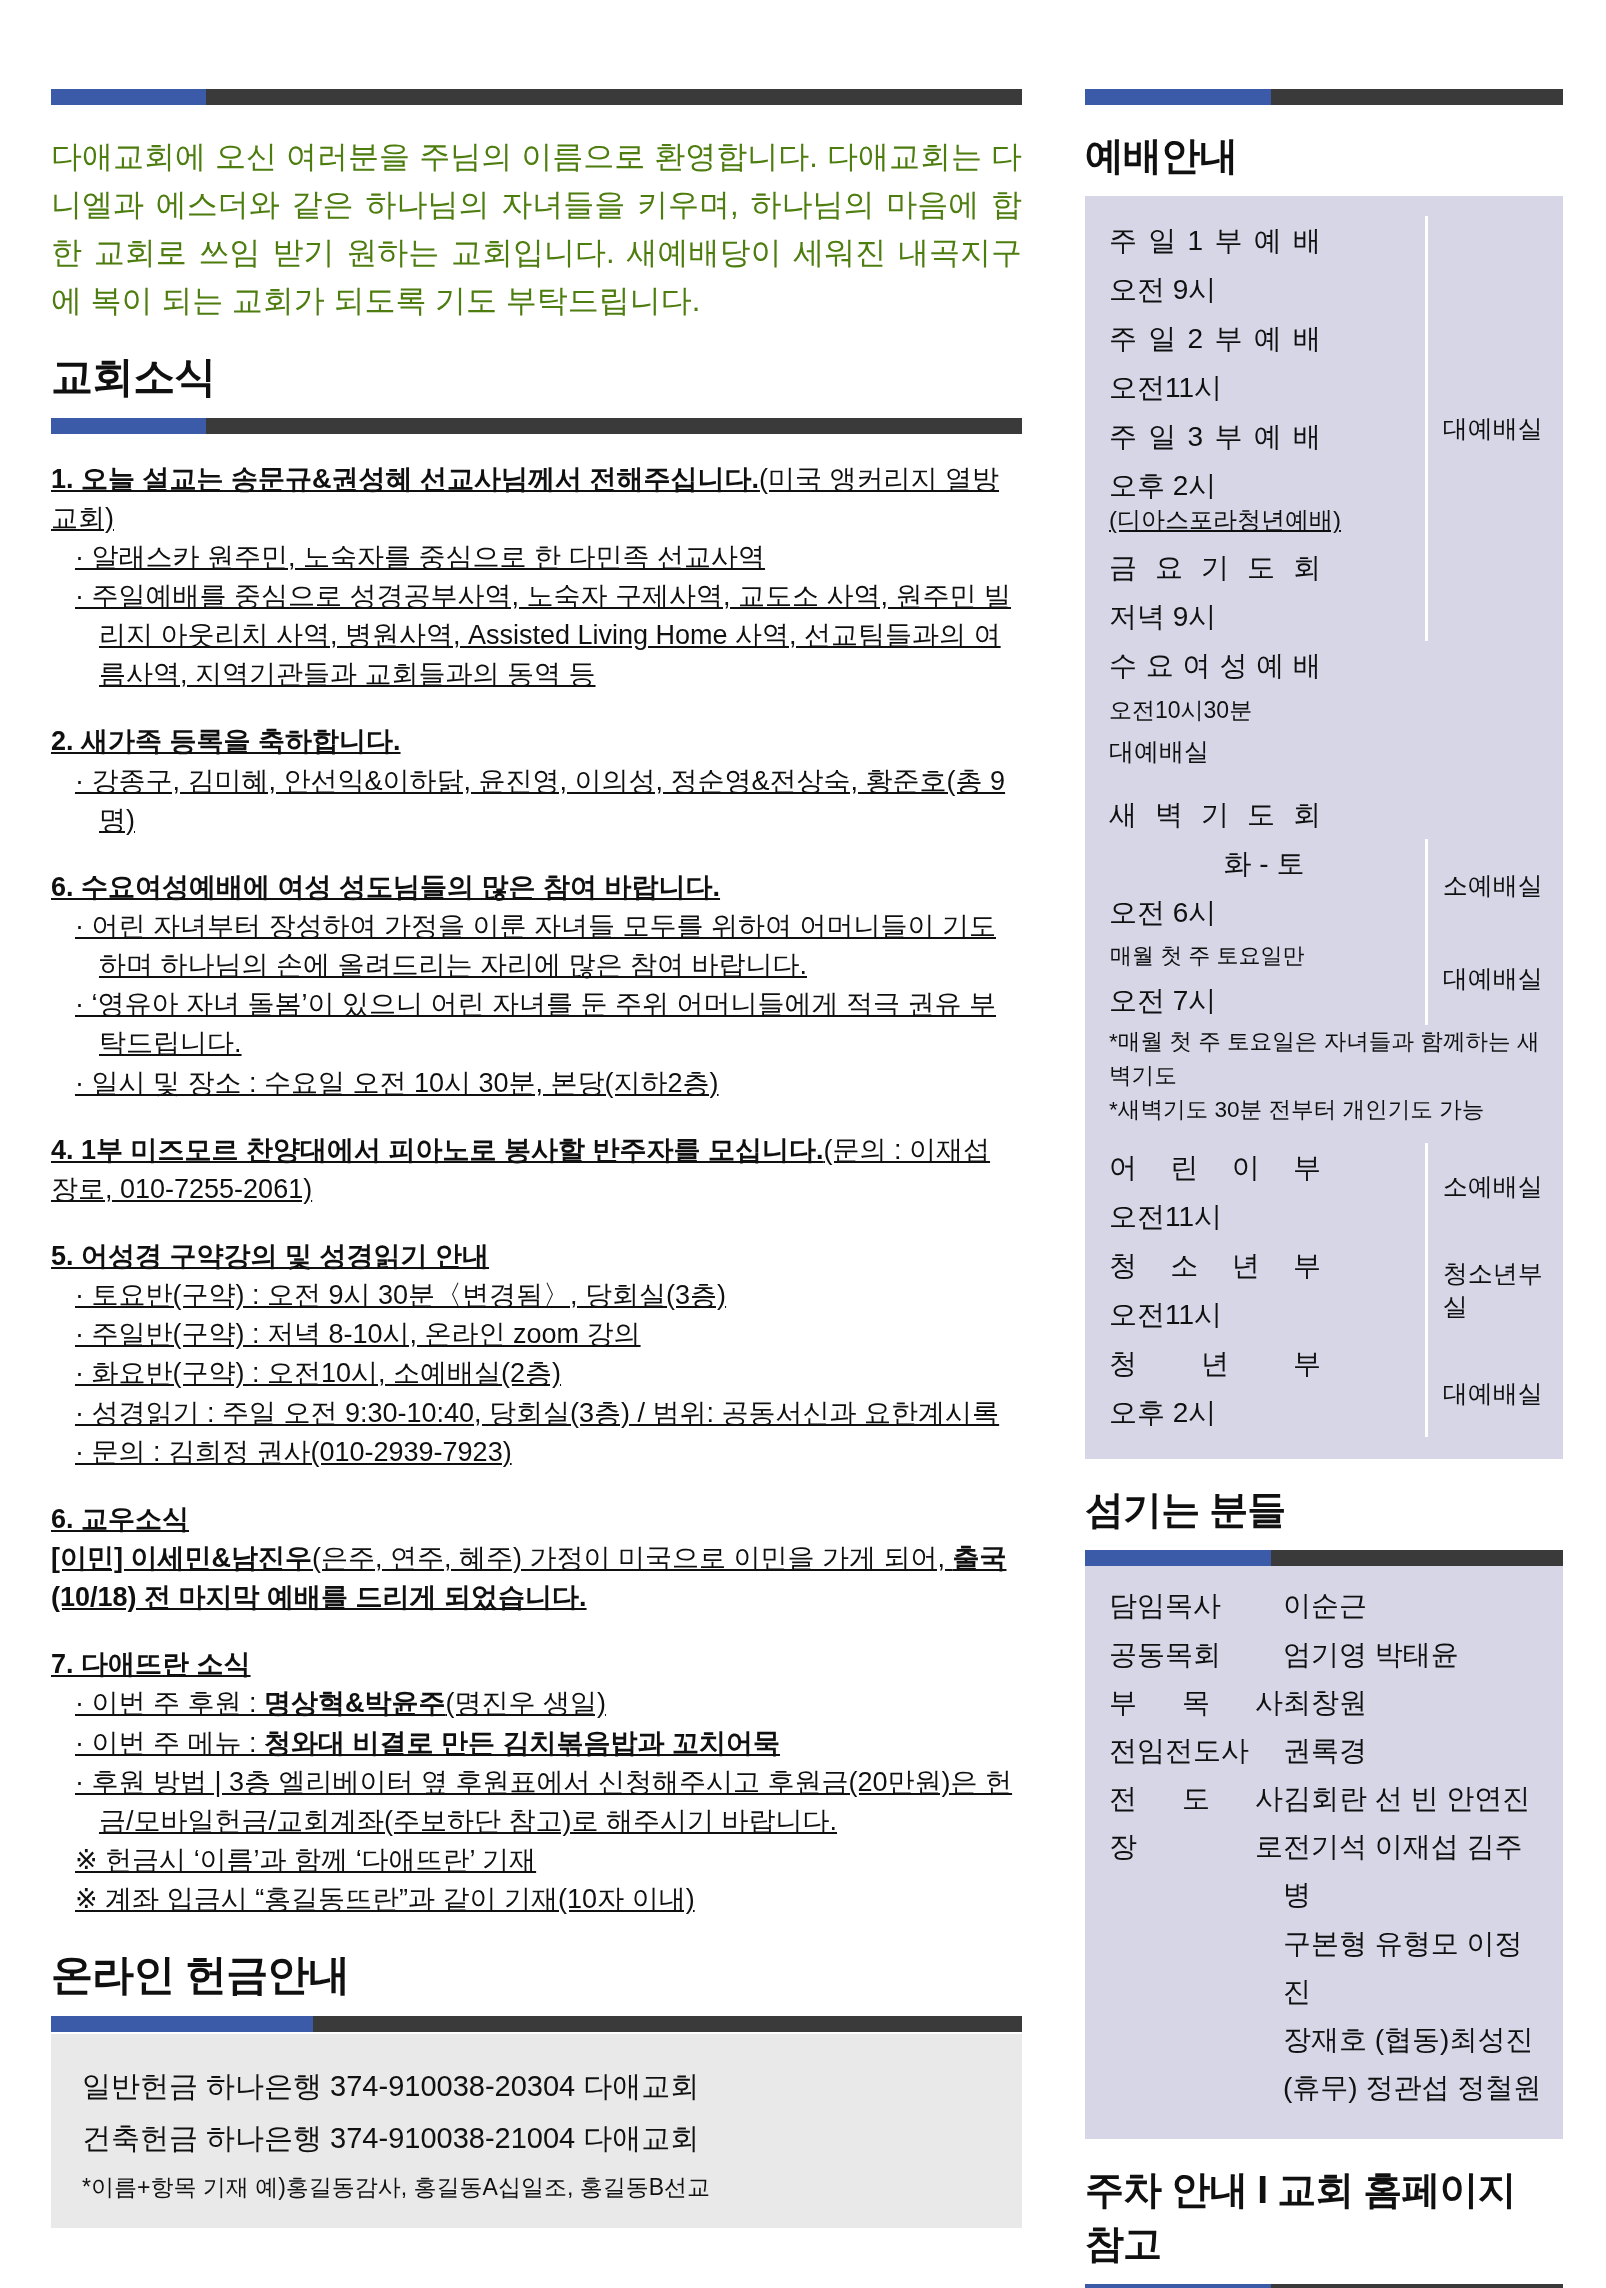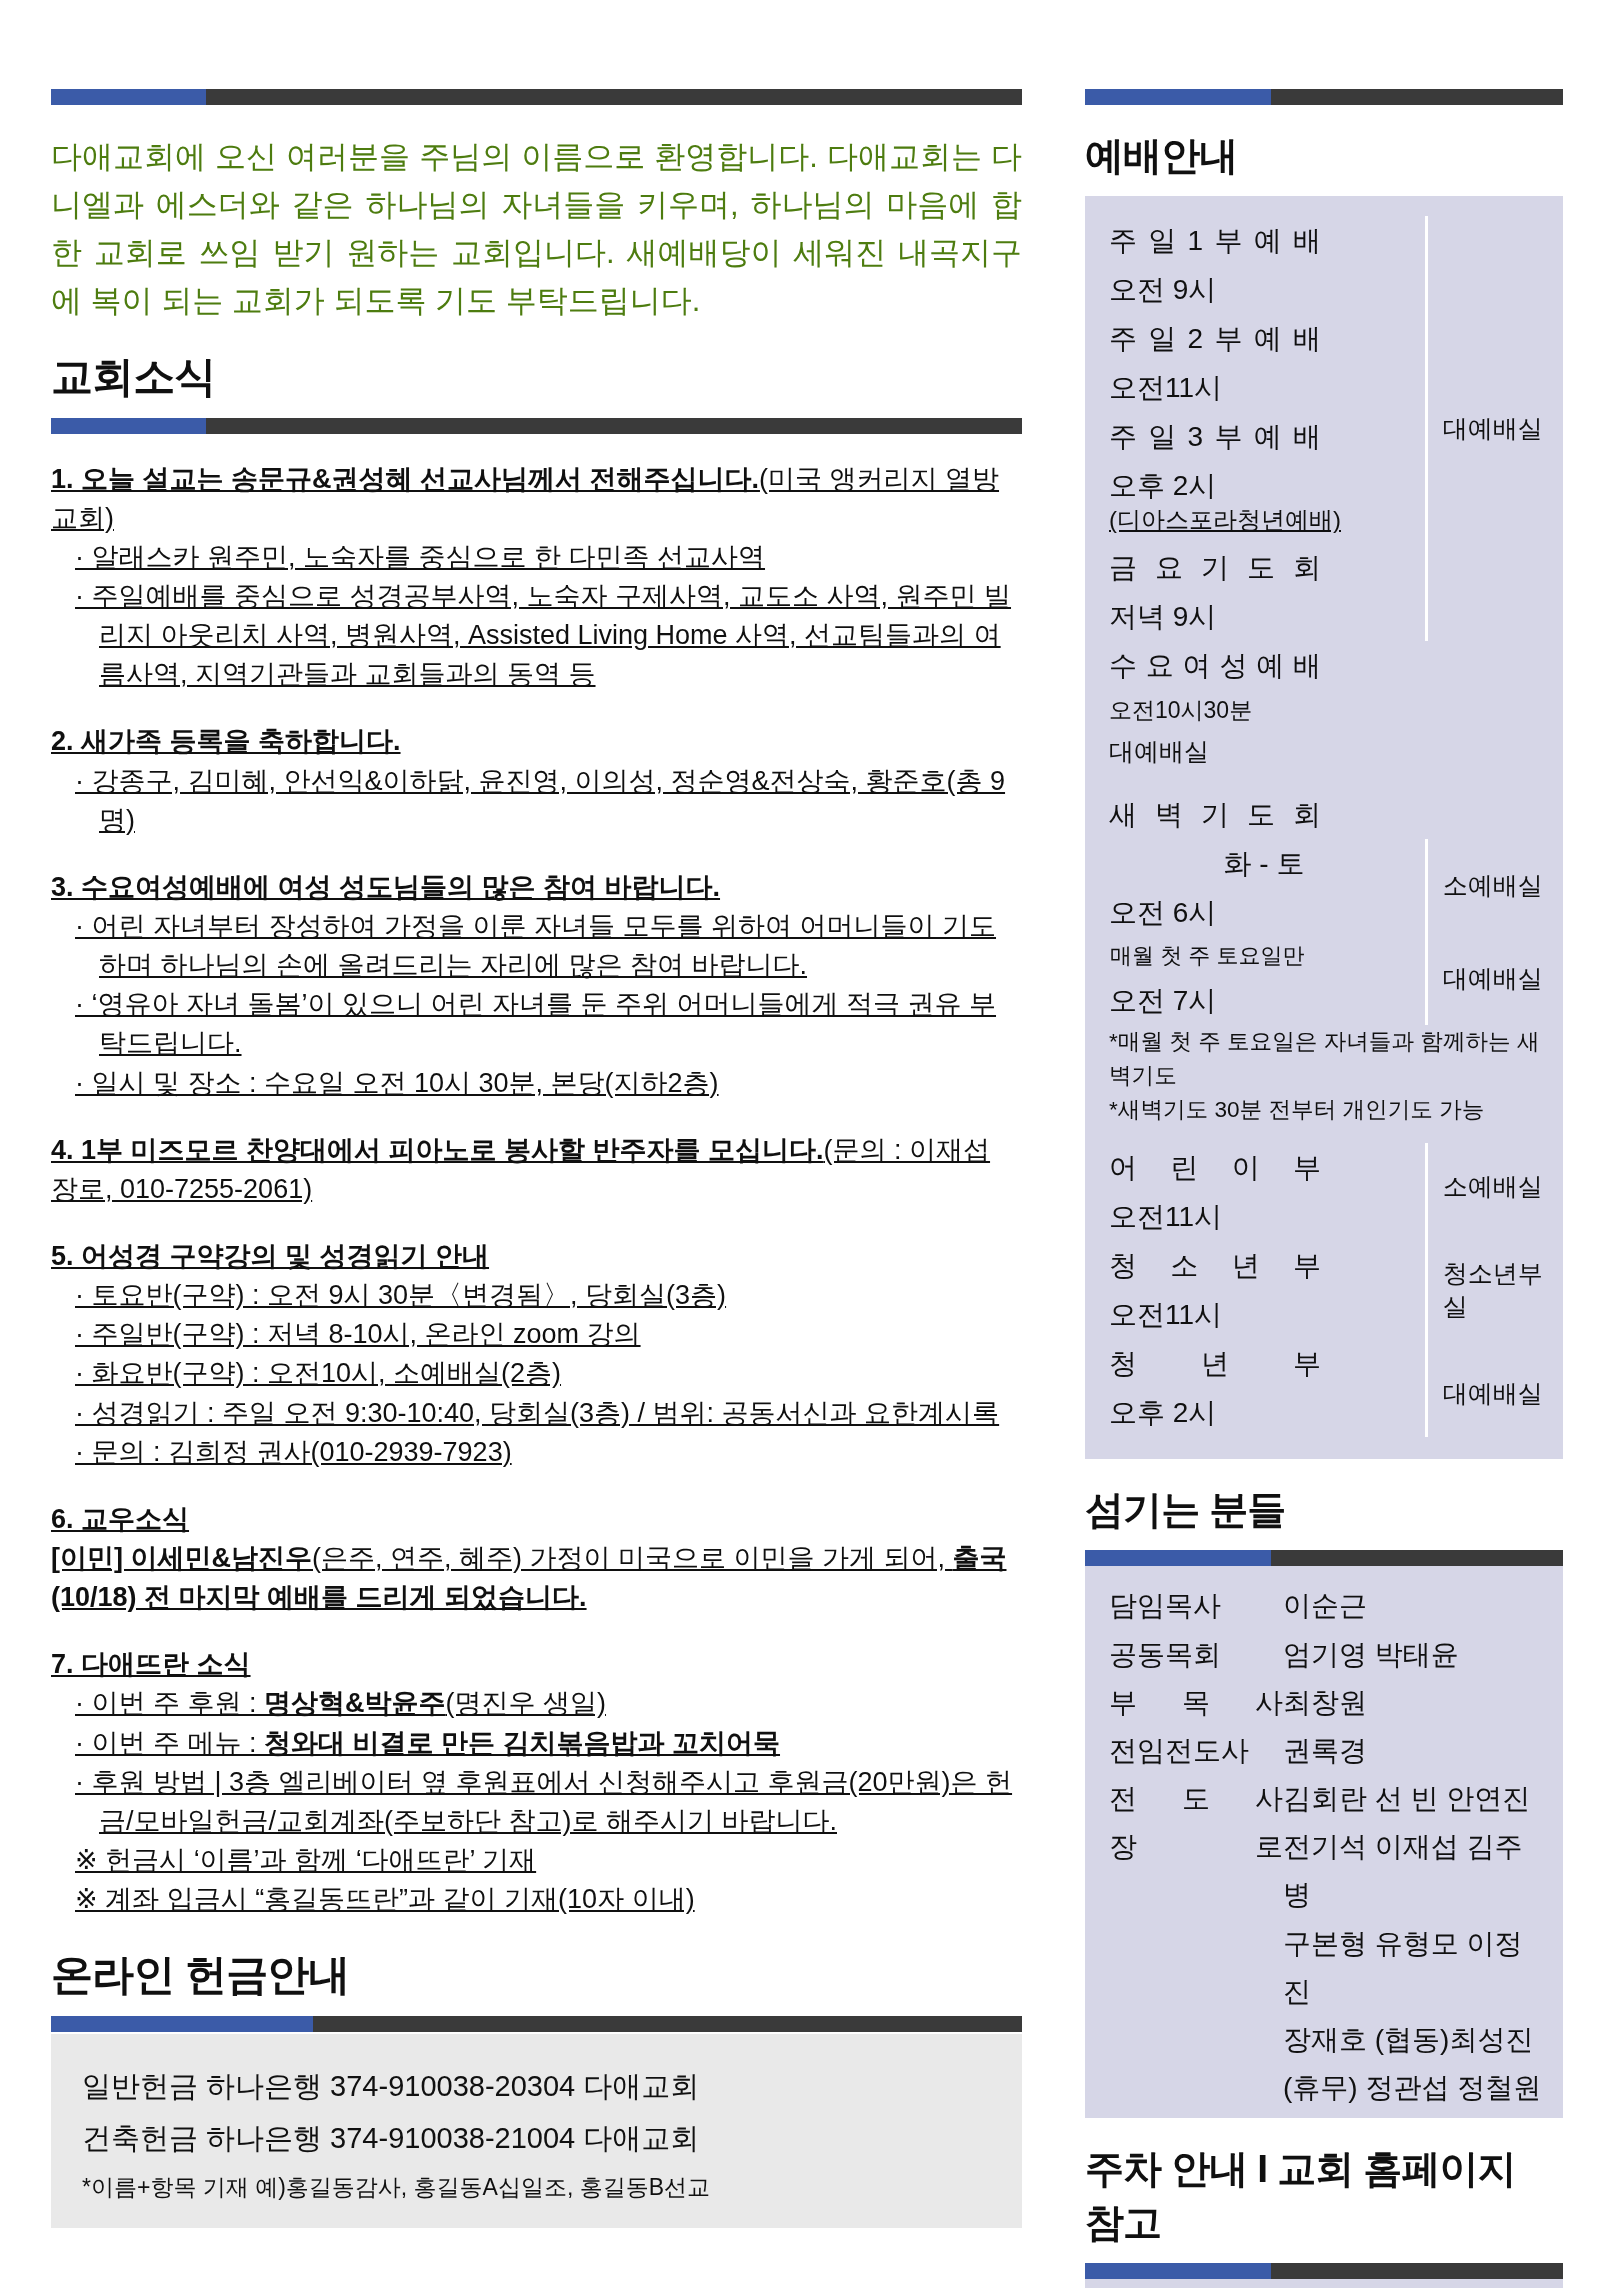--- a/index.html
+++ b/index.html
@@ -90,21 +90,21 @@
         <div class="bullet">· 알래스카 원주민, 노숙자를 중심으로 한 다민족 선교사역</div>
         <div class="bullet">· 주일예배를 중심으로 성경공부사역, 노숙자 구제사역, 교도소 사역, 원주민 빌리지 아웃리치 사역, 병원사역, Assisted Living Home 사역, 선교팀들과의 여름사역, 지역기관들과 교회들과의 동역 등</div>
       </div>
 
       <div class="item">
         <div class="hd">2. 새가족 등록을 축하합니다.</div>
         <div class="bullet">· 강종구, 김미혜, 안선익&amp;이하닭, 윤진영, 이의성, 정순영&amp;전상숙, 황준호(총 9명)</div>
       </div>
 
       <div class="item">
-        <div class="hd">3. 수요여성예배에 여성 성도님들의 많은 참여 바랍니다.</div>
+        <div class="hd">6. 수요여성예배에 여성 성도님들의 많은 참여 바랍니다.</div>
         <div class="bullet">· 어린 자녀부터 장성하여 가정을 이룬 자녀들 모두를 위하여 어머니들이 기도하며 하나님의 손에 올려드리는 자리에 많은 참여 바랍니다.</div>
         <div class="bullet">· ‘영유아 자녀 돌봄’이 있으니 어린 자녀를 둔 주위 어머니들에게 적극 권유 부탁드립니다.</div>
         <div class="bullet">· 일시 및 장소 : 수요일 오전 10시 30분, 본당(지하2층)</div>
       </div>
 
       <div class="item">
         <span class="hd">4. 1부 미즈모르 찬양대에서 피아노로 봉사할 반주자를 모십니다.</span><span>(문의 : 이재섭 장로, 010-7255-2061)</span>
       </div>
 
       <div class="item">
@@ -229,21 +229,21 @@
           <span>대예배실</span>
         </div>
       </div>
 
     </div>
 
     <div class="rc-title">섬기는 분들</div>
     <div class="bar b39">
         <span class="blue"></span>
       </div>
-    <div class="lav-box" style="padding-top:16.6px; padding-bottom:6px;">
+    <div class="lav-box" style="padding-top:16.6px; padding-bottom:27px;">
       <div class="srow">
           <span class="srole spread">담임목사</span>
           <span class="sname">이순근</span>
         </div>
       <div class="srow">
           <span class="srole spread">공동목회</span>
           <span class="sname">엄기영 박태윤</span>
         </div>
       <div class="srow">
           <span class="srole spread">부 목 사</span>

